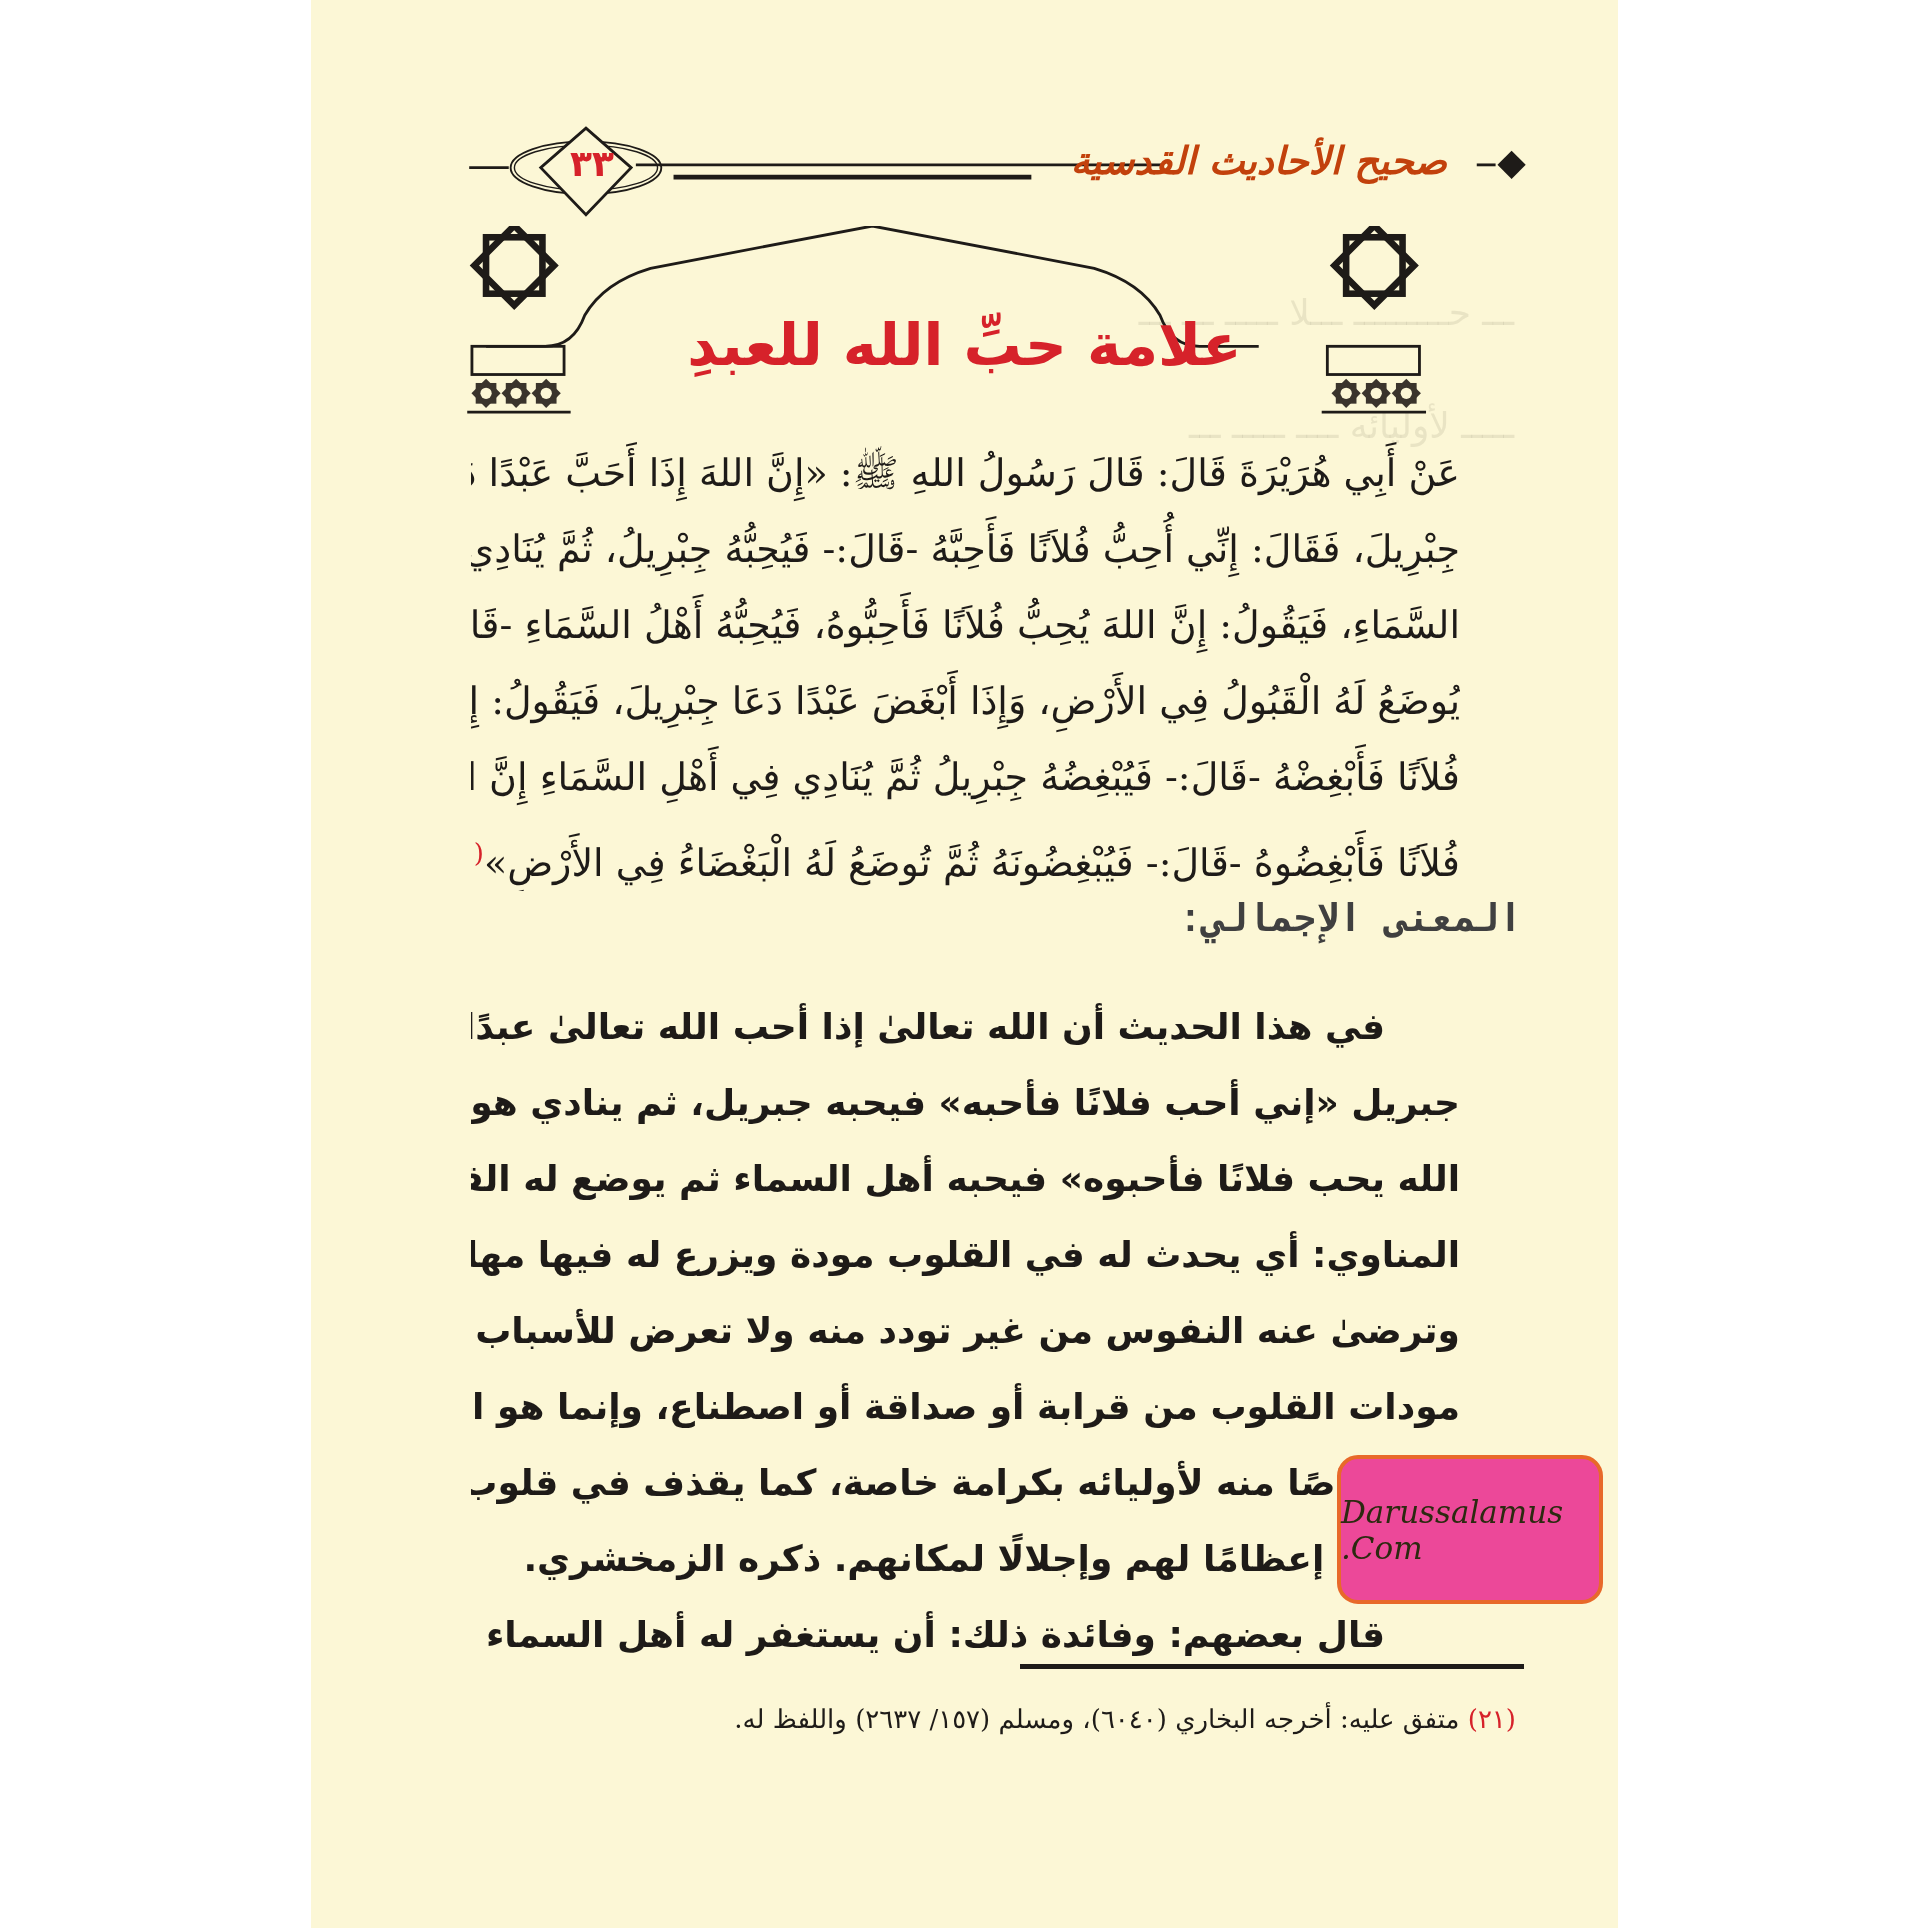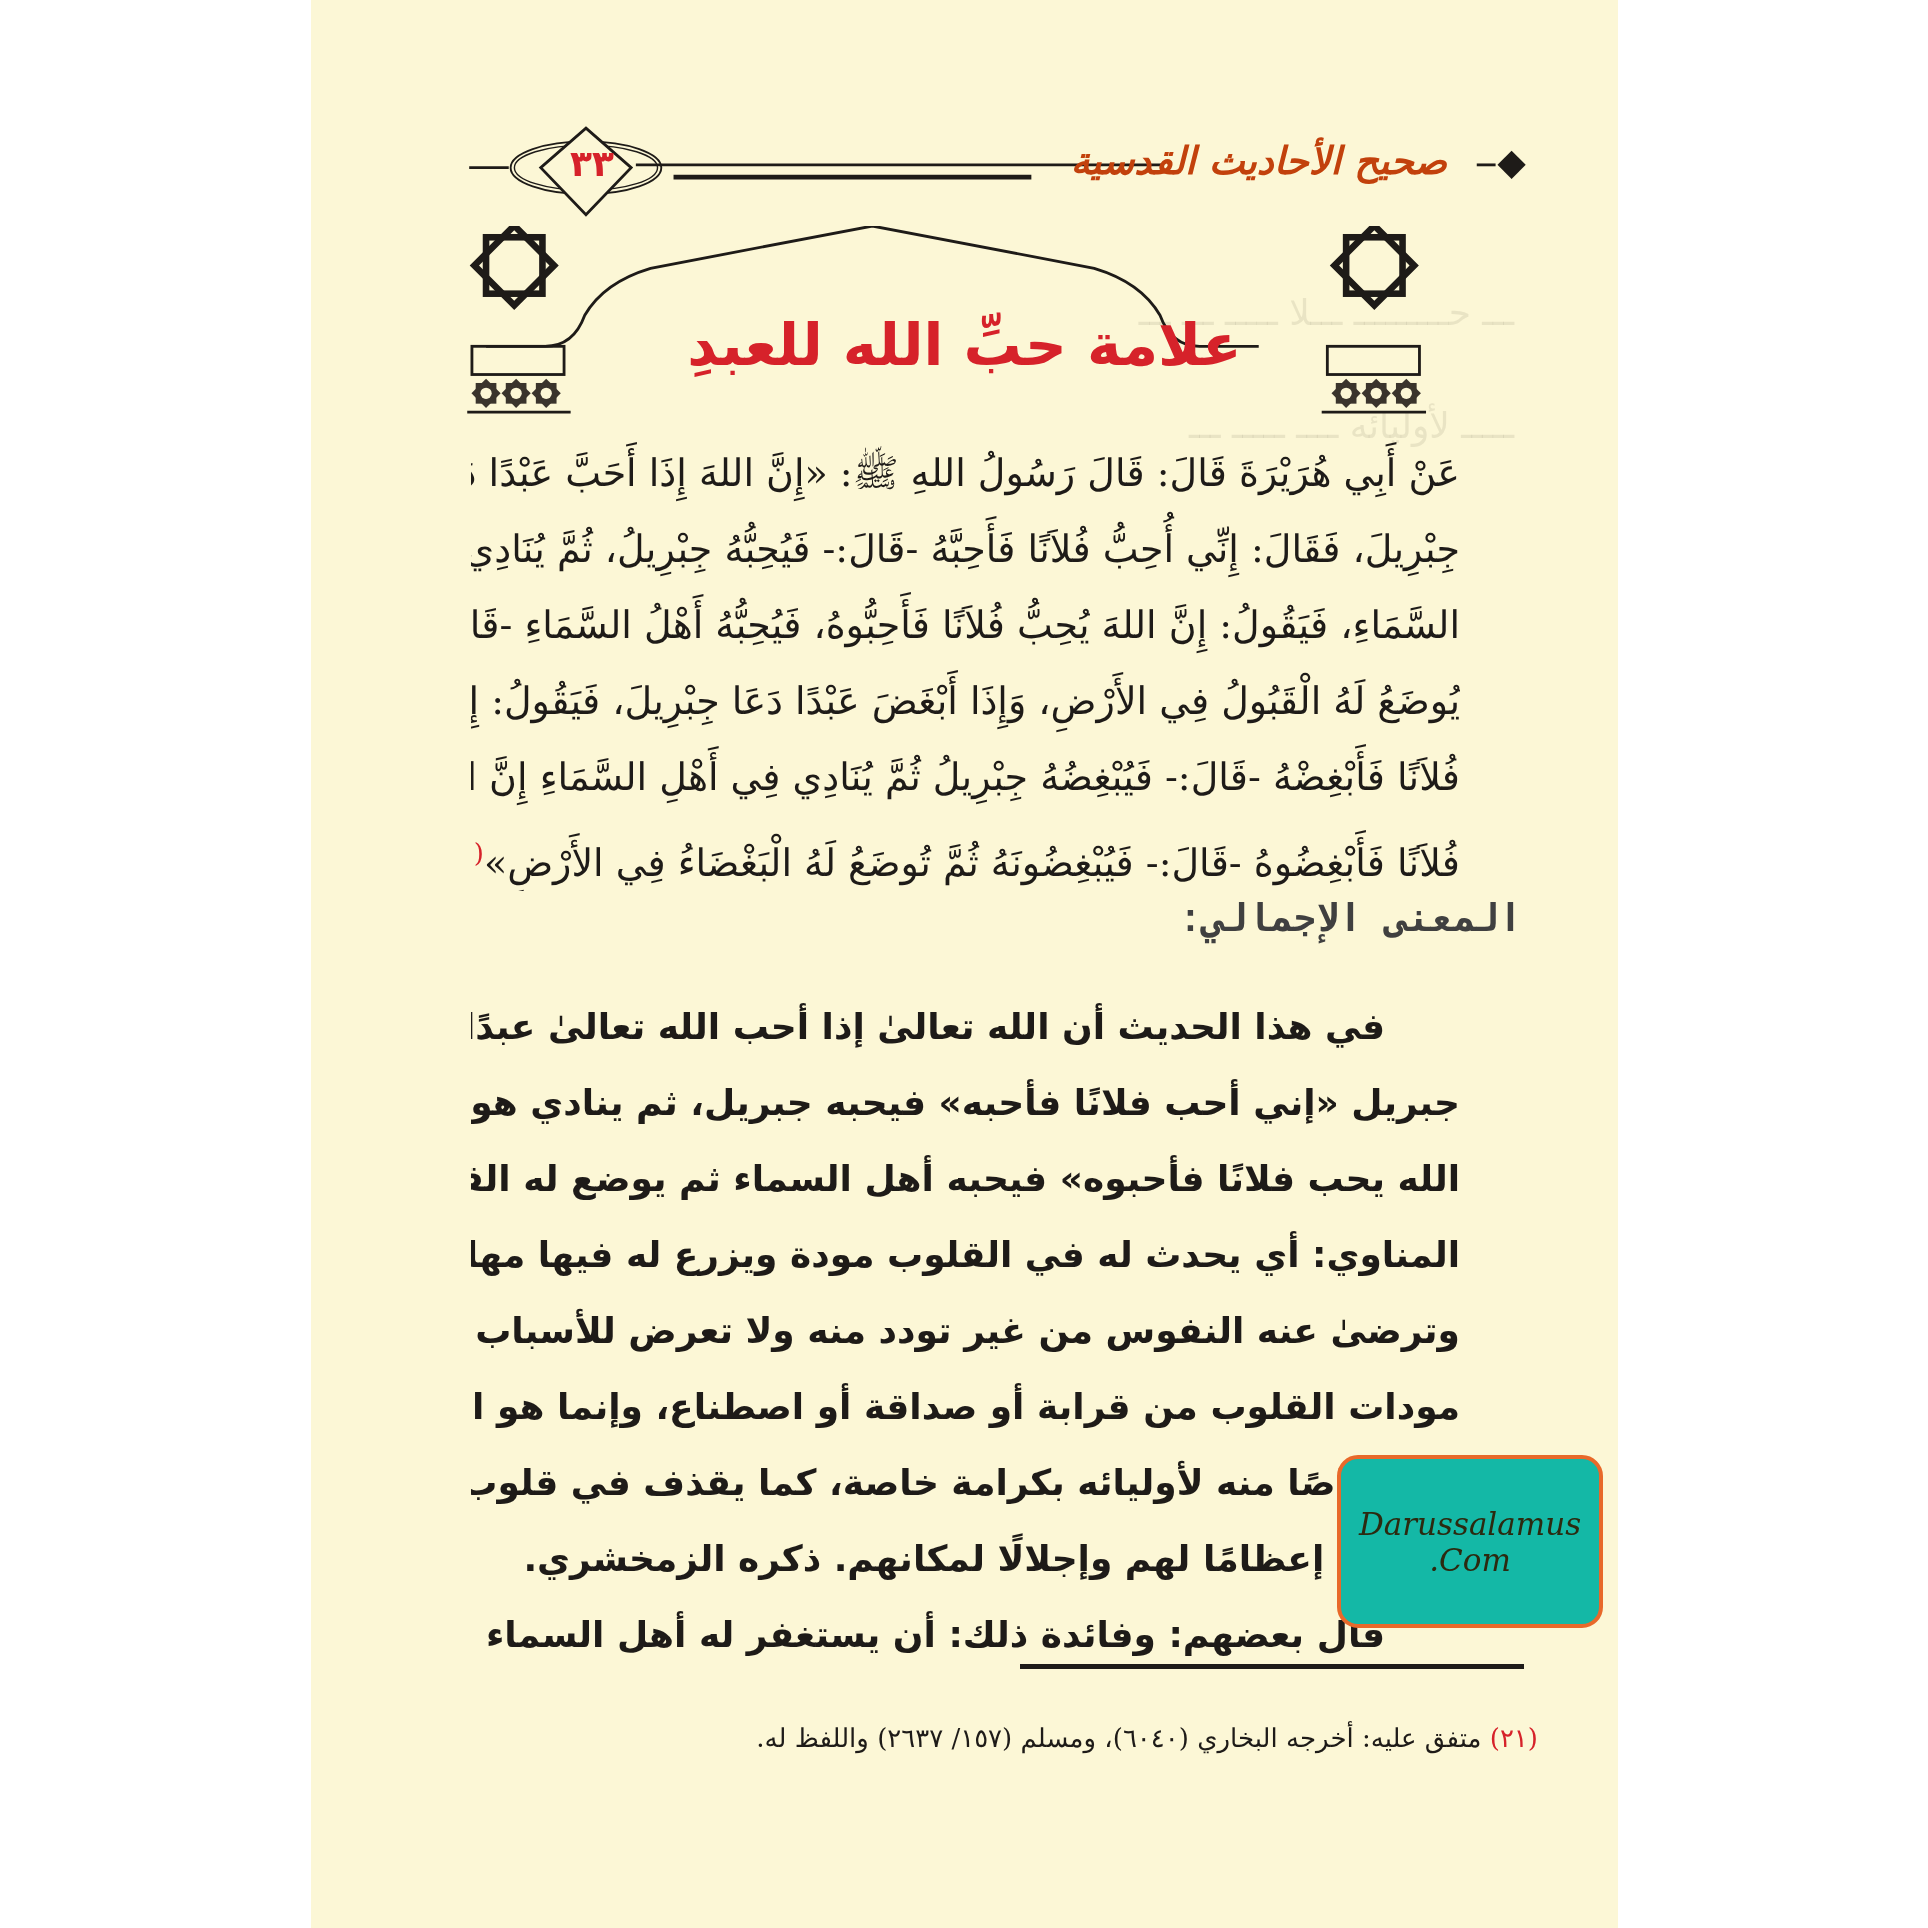--- a/index.html
+++ b/index.html
@@ -49,28 +49,28 @@
     height:76px; line-height:76px; font-size:36px; white-space:nowrap; overflow:hidden;
     font-family:"DejaVu Sans", sans-serif; font-weight:bold;
     text-align:justify; text-align-last:justify;
   }
   .exp-line.indent { padding-right:75px; }
   .exp-line.short { text-align-last:right; }
   .footnote-rule {
     position:absolute; left:709px; top:1664px; width:504px; height:4.7px; background:#1e1b18;
   }
   .footnote {
-    position:absolute; right:80px; top:1704px; direction:rtl; color:#1e1b18; font-size:26px;
-    font-family:"DejaVu Serif", serif; white-space:nowrap;margin-top:19px;
+    position:absolute; right:102px; top:1704px; direction:rtl; color:#1e1b18; font-size:26px;
+    font-family:"DejaVu Serif", serif; white-space:nowrap;
   }
   .footnote .fn-num { color:#d6222a; }
   .watermark {
-    position:absolute; left:1337px; top:1455px; width:266px; height:173px; box-sizing:border-box;
-    background:#14b8a6; border:4.7px solid #e8692a; border-radius:21px;
-    display:flex; flex-direction:column; align-items:center; justify-content:center;
+    position:absolute; left:1337px; top:1455px; width:266px; height:149px; box-sizing:border-box;
+    background:#ec4899; border:4.7px solid #e8692a; border-radius:21px;
+    display:flex; flex-direction:column; justify-content:center;
     font-family:"DejaVu Serif", serif; font-style:italic; color:#2c2a10; font-size:31px; line-height:36px;
   }
 </style>
 </head>
 <body>
 
 <div class="paper">
 
   <div class="ghost" style="right:104px; top:292px;">ـــ حـــــــــ ـــلا ـــــ ـــ ـــ</div>
   <div class="ghost" style="right:104px; top:405px;">ـــــ لأوليائه ــــ ـــــ ـــ</div>

